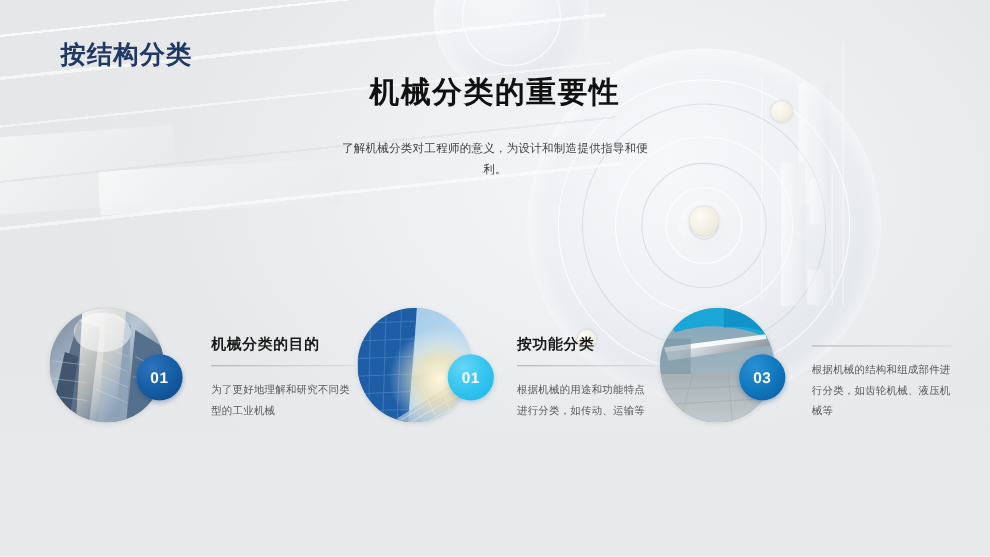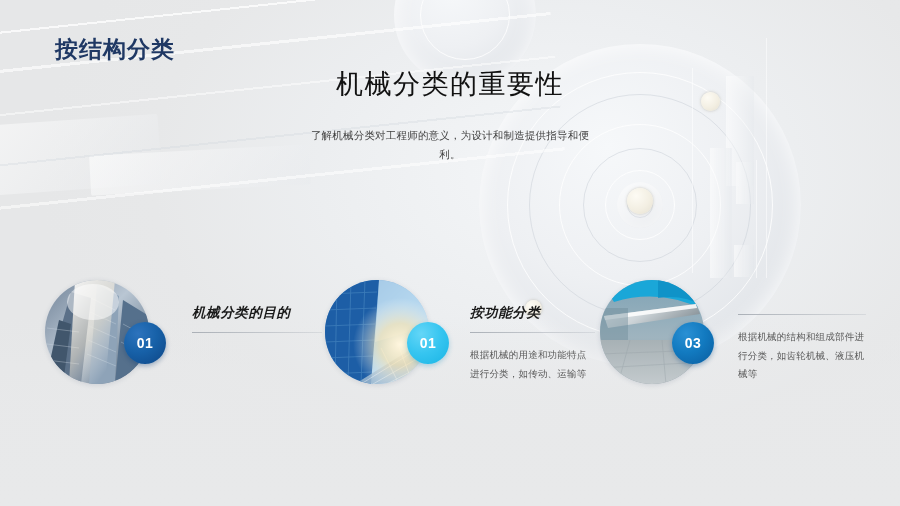--- a/index.html
+++ b/index.html
@@ -144,21 +144,21 @@
   
   .hero {
     position: absolute;
     left: 250px;
     top: 68px;
     width: 400px;
     text-align: center;
   }
   .hero-title {
     font-size: 27px;
-    font-weight: normal;
+    font-weight: bold;
     color: #111111;
     letter-spacing: 1.5px;
     line-height: 1.2;
   }
   .hero-sub {
     margin: 0 auto;
     margin-top: 26px;
     width: 286px;
     font-size: 10.5px;
     line-height: 1.75;
@@ -233,21 +233,20 @@
   .card-1 .card-text { left: 147px; width: 130px; }
   .card-2 .card-text { left: 145px; width: 125px; }
   .card-3 .card-text { left: 138px; width: 128px; }
 
   .card-title {
     font-size: 13.5px;
     font-weight: bold;
     color: #1a1a1a;
     letter-spacing: 0.6px;
     white-space: nowrap;
-    font-style: italic;
   }
   .card-rule {
     margin-top: 10px;
     height: 1px;
     background: linear-gradient(to right, rgba(160,166,174,0.85), rgba(175,181,189,0.30));
   }
   .card-desc {
     margin-top: 13px;
     font-size: 9.5px;
     line-height: 1.95;
@@ -344,20 +343,21 @@
             <line x1="76" y1="62" x2="104" y2="76"></line>
           </g>
           <polygon points="30,0 70,0 60,104 24,104" fill="url(#g1flare)"></polygon>
           <ellipse cx="48" cy="22" rx="26" ry="18" fill="#ffffff" opacity="0.5"></ellipse>
         </svg>
       </div>
       <div class="badge badge-1">01</div>
       <div class="card-text">
         <div class="card-title">机械分类的目的</div>
         <div class="card-rule"></div>
+        <div class="card-desc">为了更好地理解和研究不同类型的工业机械</div>
       </div>
     </div>
 
     <div class="card card-2">
       <div class="thumb">
         <svg width="104" height="104" viewBox="0 0 104 104">
           <defs>
             <linearGradient id="g2sky" x1="0" y1="0" x2="1" y2="1">
               <stop offset="0%" stop-color="#1e5fa8"></stop>
               <stop offset="50%" stop-color="#8fc3e8"></stop>

